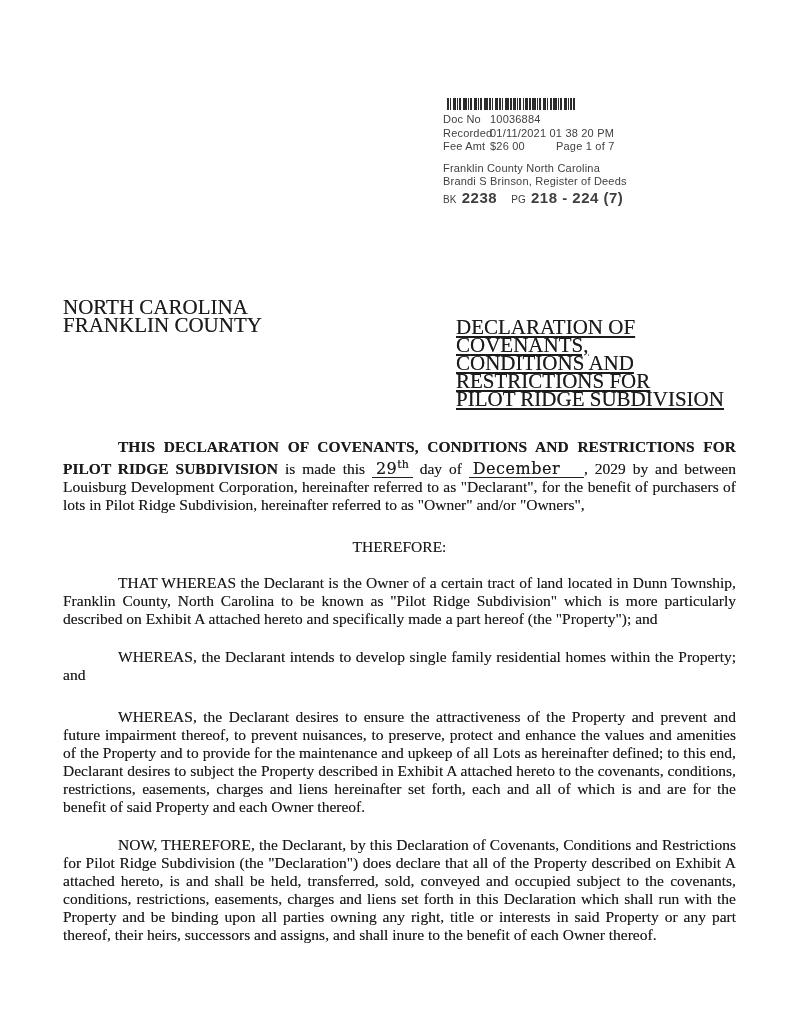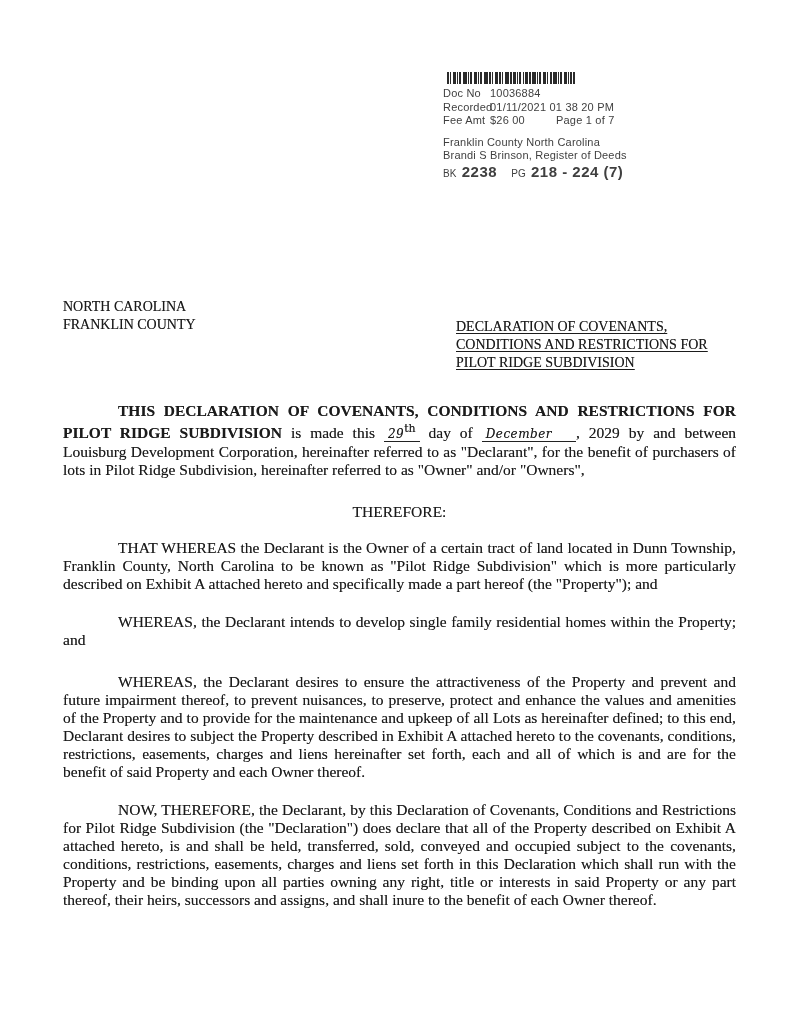--- a/index.html
+++ b/index.html
@@ -11,21 +11,21 @@
     background: #ffffff;
     overflow: hidden;
     font-family: "Liberation Serif", serif;
     color: #1b1b1b;
   }
 
   
   .stamp {
     position: absolute;
     left: 443px;
-    top: 72px;
+    top: 98px;
     width: 250px;
     font-family: "Liberation Sans", sans-serif;
     color: #3f3f3f;
     font-size: 11px;
     line-height: 13.5px;
     letter-spacing: 0.2px;
   }
   .barcode { display: block; margin-left: 4px; margin-bottom: 3px; }
   .srow { display: flex; }
   .slabel { display: inline-block; width: 47px; flex: none; }
@@ -37,21 +37,21 @@
   .bkpg .sp1 { width: 5px; } .bkpg .sp2 { width: 14px; }
 
   
   .content {
     position: absolute;
     left: 63px;
     top: 0;
     width: 673px;
     text-shadow: 0 0 0.5px rgba(20,20,20,0.55);
   }
-  .headrow { margin-top: 298px; display: flex; font-size: 14px; line-height: 18px; }
+  .headrow { margin-top: 298px; display: flex; font-size: 21px; line-height: 18px; }
   .state-county { flex: none; }
   .titleblock { margin-left: auto; width: 280px; margin-top: 20px; }
   .title-line { text-decoration: underline; text-underline-offset: 2px; }
 
   .para {
     font-size: 15.5px;
     line-height: 18px;
     text-align: justify;
   }
   .indent { text-indent: 55px; }
@@ -64,22 +64,21 @@
   b, .bold { font-weight: bold; }
 
   .blank {
     border-bottom: 1.6px solid #222;
     padding: 0 4px;
     white-space: nowrap;
   }
   .blank.month { padding-right: 24px; }
   .handwrite {
     font-family: "DejaVu Serif", serif;
-    font-style: italic;
-    font-size: 12px;
+    font-size: 16px;
     letter-spacing: 0.5px;
   }
   .hand-sup {
     font-family: "DejaVu Serif", serif;
     font-size: 11px;
     vertical-align: 6px;
   }
 </style>
 </head>
 <body>

